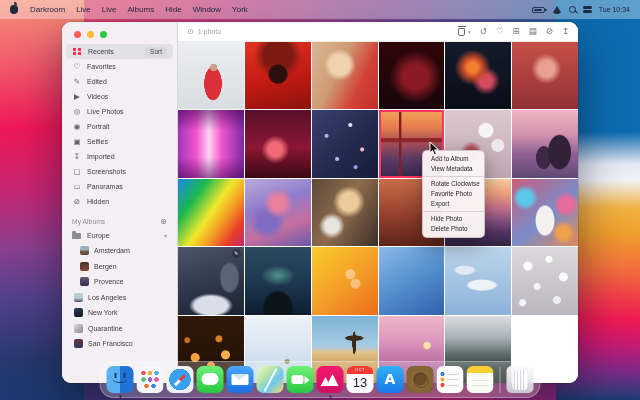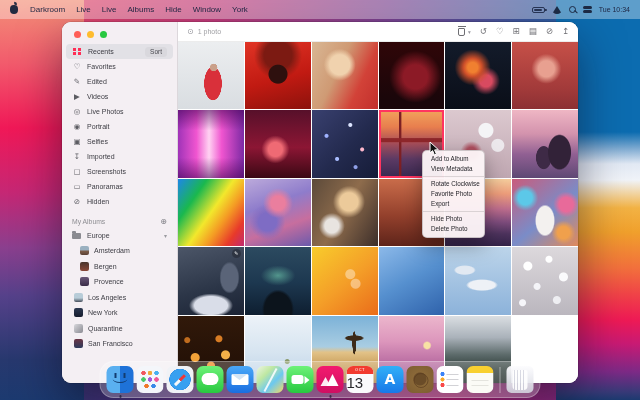--- a/index.html
+++ b/index.html
@@ -118,21 +118,21 @@
   .ic-facetime::after { content:''; position:absolute; left:4.5px; top:9px; width:12px; height:9px; background:#fff; border-radius:2.5px; }
   .ic-facetime::before { content:''; position:absolute; left:17.5px; top:9.5px; width:0; height:0;
     border-top:4px solid transparent; border-bottom:4px solid transparent; border-left:5px solid #fff; }
   .ic-darkroom { background:linear-gradient(180deg,#f31a6e,#cf0f62); }
   .ic-darkroom::before { content:''; position:absolute; left:3.5px; top:11px; width:0; height:0;
     border-left:5px solid transparent; border-right:5px solid transparent; border-bottom:9px solid rgba(255,255,255,0.92); }
   .ic-darkroom::after { content:''; position:absolute; left:9.5px; top:8px; width:0; height:0;
     border-left:6.5px solid transparent; border-right:6.5px solid transparent; border-bottom:12px solid #fff; }
   .ic-calendar { background:#fafafc; display:flex; flex-direction:column; }
   .cal-head { height:7.5px; background:#f23b30; color:#fff; font-size:4px; line-height:7.5px; text-align:center; letter-spacing:.5px; }
-  .cal-day { flex:1; color:#28282c; font-size:15px; text-align:left; line-height:18px; }
+  .cal-day { flex:1; color:#28282c; font-size:13px; text-align:center; line-height:18px; }
   .ic-appstore { background:linear-gradient(180deg,#30b0f8,#1878e8); color:#fff; font-size:14px; font-weight:bold; text-align:center; line-height:26px; font-family:"DejaVu Sans", sans-serif; }
   .ic-brown { background:radial-gradient(circle at 50% 48%,#6a4c28 6px,#8a6838 7px,#7c5c30 100%); }
   .ic-brown::after { content:''; position:absolute; left:7px; top:6.5px; width:13px; height:13px; border:1.2px solid #5a3c20; border-radius:50%; opacity:.7; }
   .ic-reminders { background:#fff;
     background-image:radial-gradient(circle at 6px 8px,#3a82f8 1.8px,transparent 2.3px),radial-gradient(circle at 6px 13.5px,#f8a828 1.8px,transparent 2.3px),radial-gradient(circle at 6px 19px,#f84848 1.8px,transparent 2.3px),linear-gradient(#d2d2d6,#d2d2d6),linear-gradient(#d2d2d6,#d2d2d6),linear-gradient(#d2d2d6,#d2d2d6);
     background-size:auto,auto,auto,12px 1.2px,12px 1.2px,12px 1.2px; background-position:0 0,0 0,0 0,10px 7.5px,10px 13px,10px 18.5px; background-repeat:no-repeat; }
   .ic-notes { background:linear-gradient(180deg,#f8d030 0%,#f8d030 27%,#fbfbf6 27%);
     background-image:linear-gradient(#e4e4de,#e4e4de),linear-gradient(#e4e4de,#e4e4de),linear-gradient(180deg,#f8d030 0%,#f8d030 27%,#fbfbf6 27%);
     background-size:17px 1px,17px 1px,auto; background-position:5px 14px,5px 19px,0 0; background-repeat:no-repeat; }
   .ic-trash { background:linear-gradient(180deg,rgba(252,252,254,0.95),rgba(212,214,224,0.88)); border-radius:5px; }

